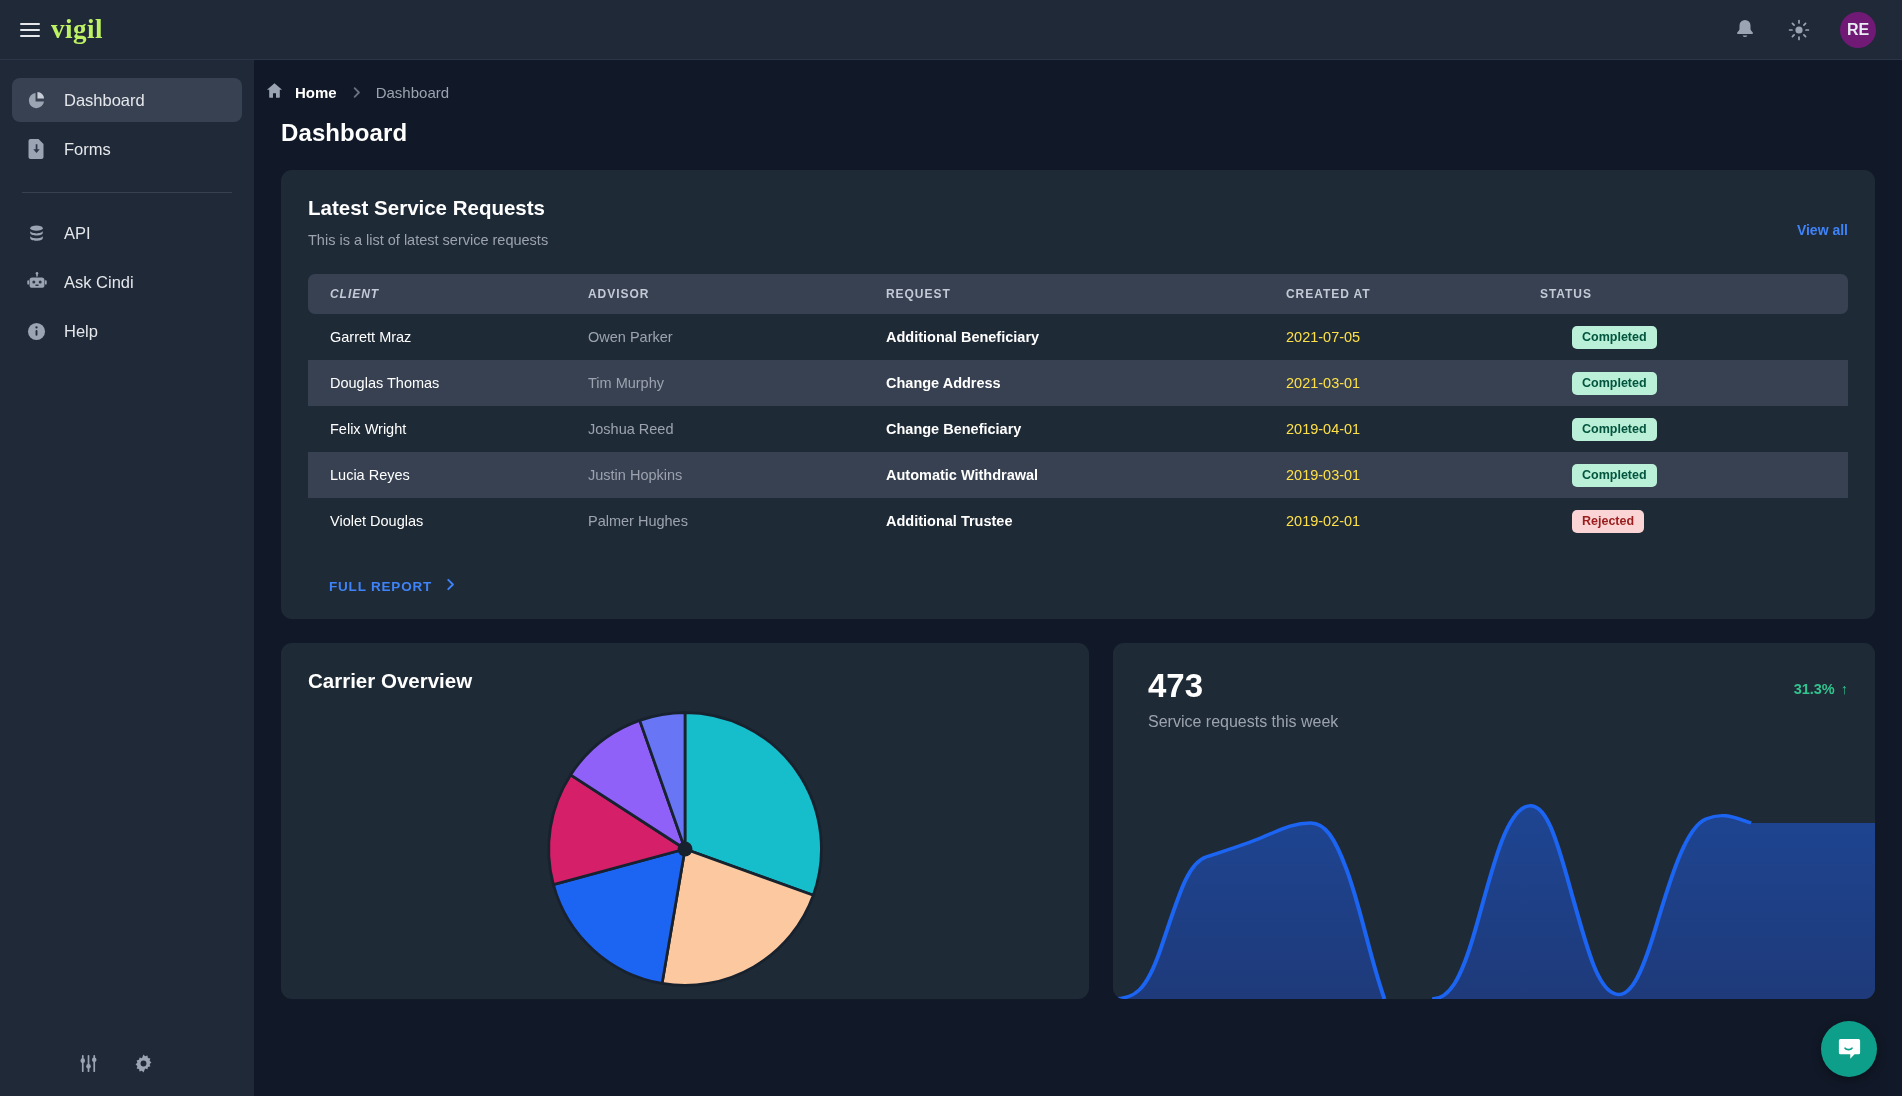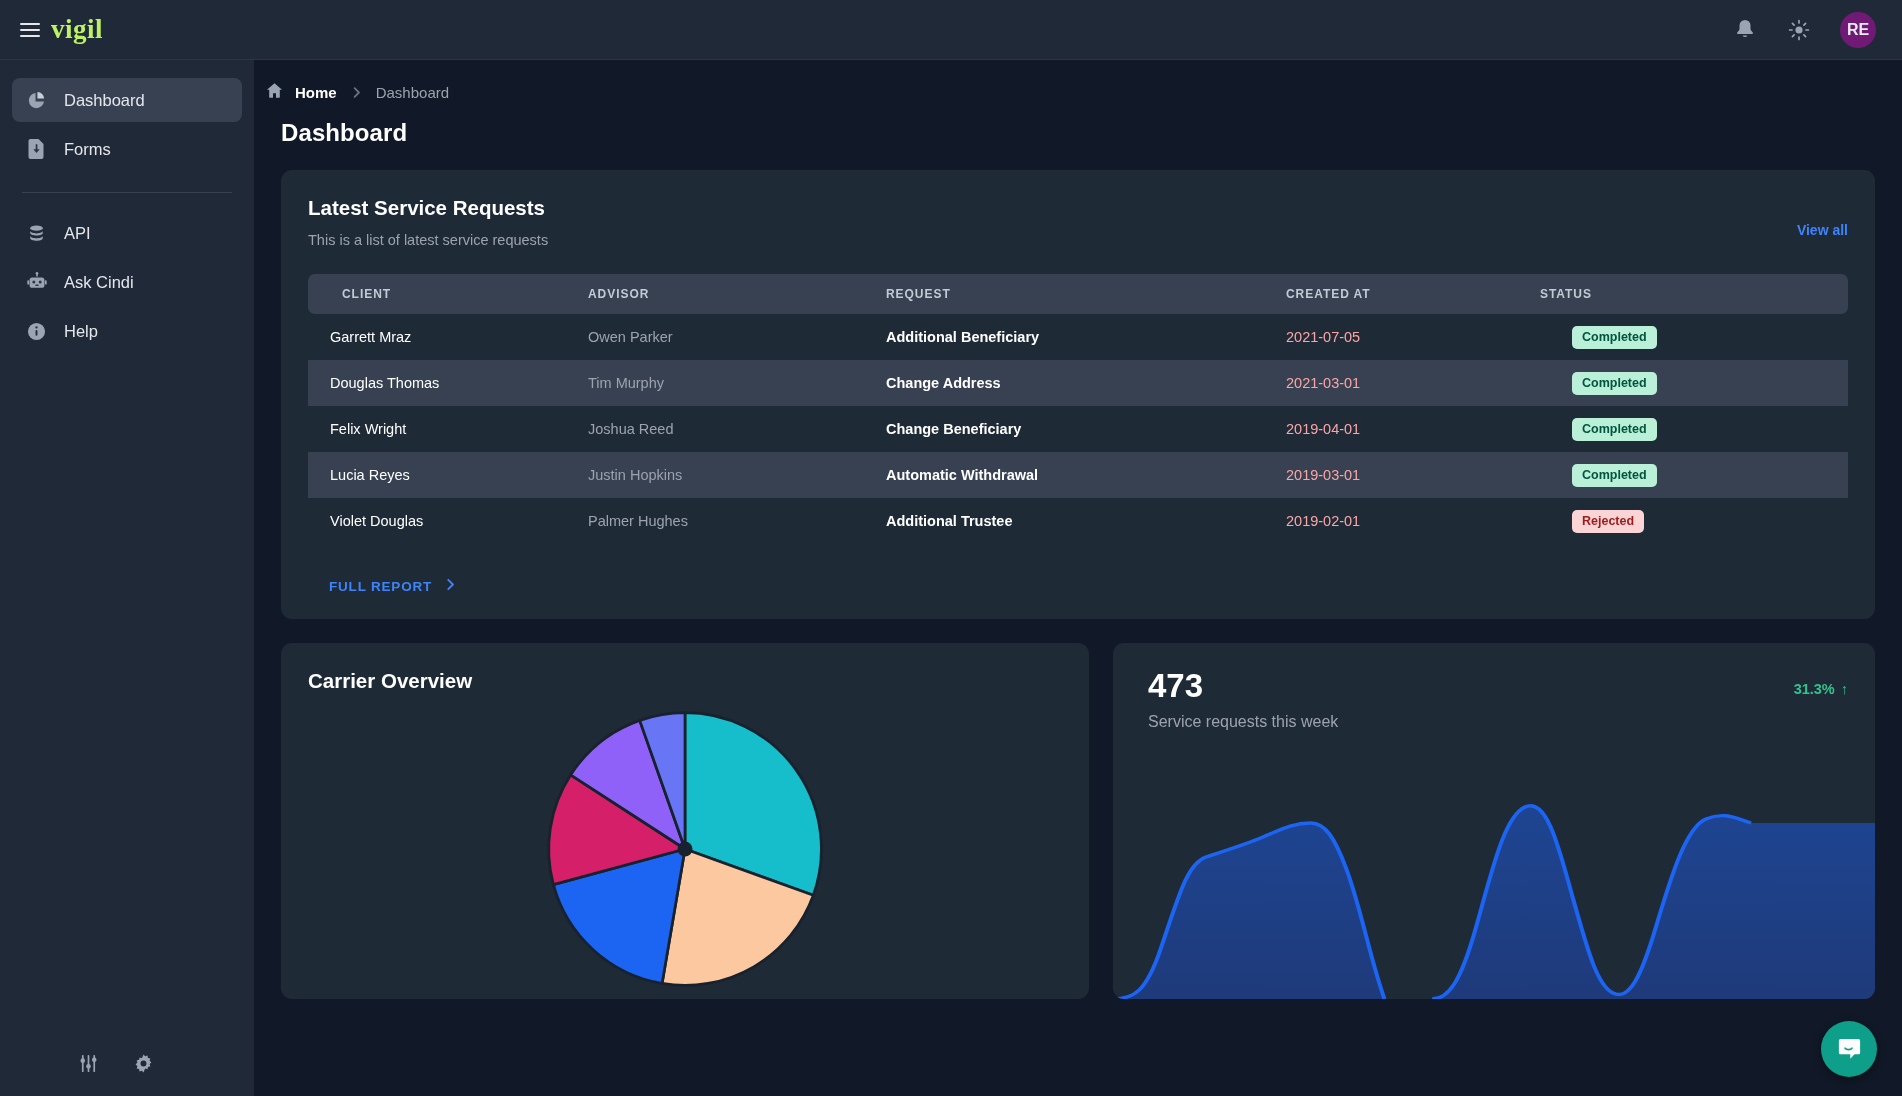--- a/index.html
+++ b/index.html
@@ -77,29 +77,29 @@
   .card-sub { color: #9ca3af; font-size: 14.5px; margin-top: 12px; }
   .view-all { color: #3f83f8; font-size: 14px; font-weight: 600; cursor: pointer; margin-left: auto; margin-top: 26px; }
 
   
   table { width: 100%; border-collapse: collapse; margin-top: 26px; }
   thead tr { background: #374151; }
   thead th {
     text-align: left; color: #c3cad6; font-size: 12px; font-weight: 700;
     letter-spacing: .95px; padding: 13px 0 13px 0; text-transform: uppercase;
   }
-  thead th:first-child { border-radius: 7px 0 0 7px; padding-left: 34px; }
+  thead th:first-child { border-radius: 7px 0 0 7px; padding-left: 22px; font-style: italic; }
   thead th:last-child { border-radius: 0 7px 7px 0; }
   tbody tr { height: 46px; }
   tbody tr.alt { background: #374151; }
   tbody td { font-size: 14.5px; padding: 0; vertical-align: middle; }
   td.client { color: #ffffff; padding-left: 22px; }
   td.advisor { color: #9ca3af; }
   td.request { color: #ffffff; font-weight: 700; }
-  td.created { color: #fca5a5; }
+  td.created { color: #fde047; }
   .badge { display: inline-block; padding: 4px 10px 5px 10px; border-radius: 5px; font-size: 12.5px; font-weight: 700; margin-left: 32px; }
   .badge.completed { background: #b9f0d7; color: #03543f; }
   .badge.rejected { background: #fbd5d5; color: #9b1c1c; }
 
   .full-report { display: flex; align-items: center; gap: 11px; color: #3f83f8;
     font-size: 13.5px; font-weight: 700; letter-spacing: .8px; margin: 33px 0 0 21px; cursor: pointer; }
 
   .split { display: flex; gap: 24px; margin: 24px 27px 0 27px; }
   .card-half { background: #1F2A37; border-radius: 11px; flex: 1; min-width: 0; padding: 26px 27px 0 27px; position: relative; overflow: hidden; }
   .card-half.chart-card { padding: 26px 0 0 8px; }

